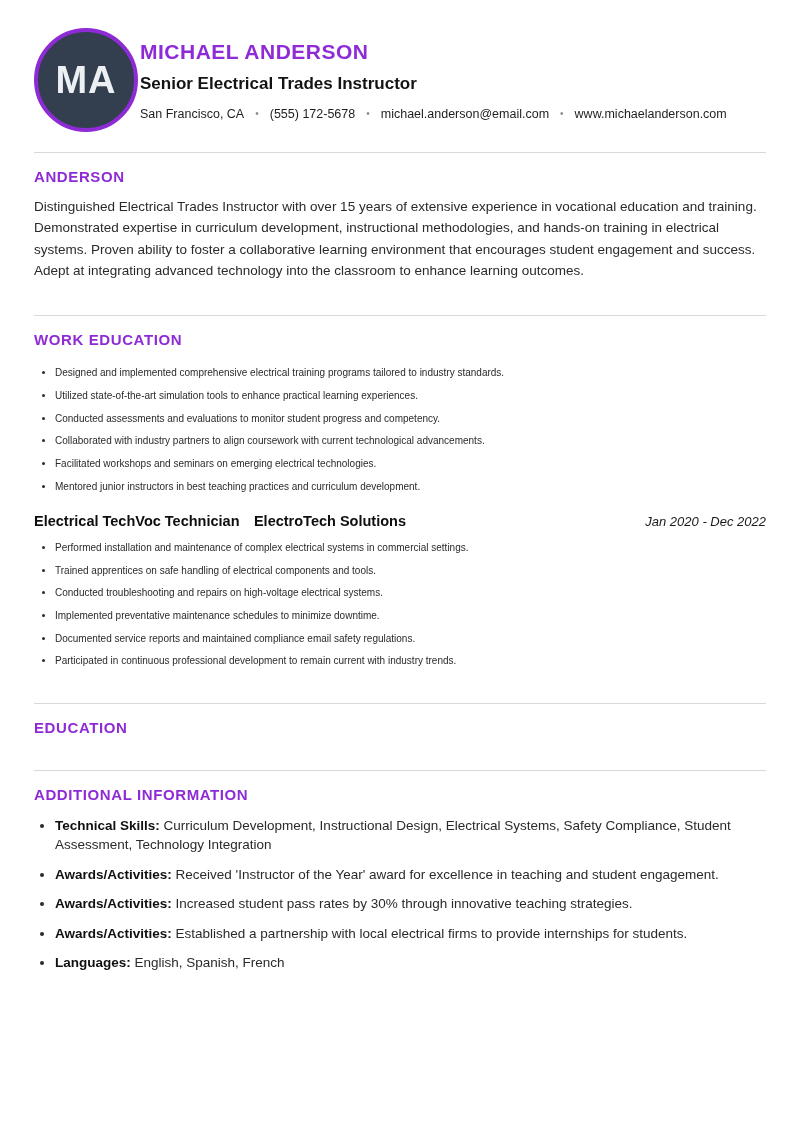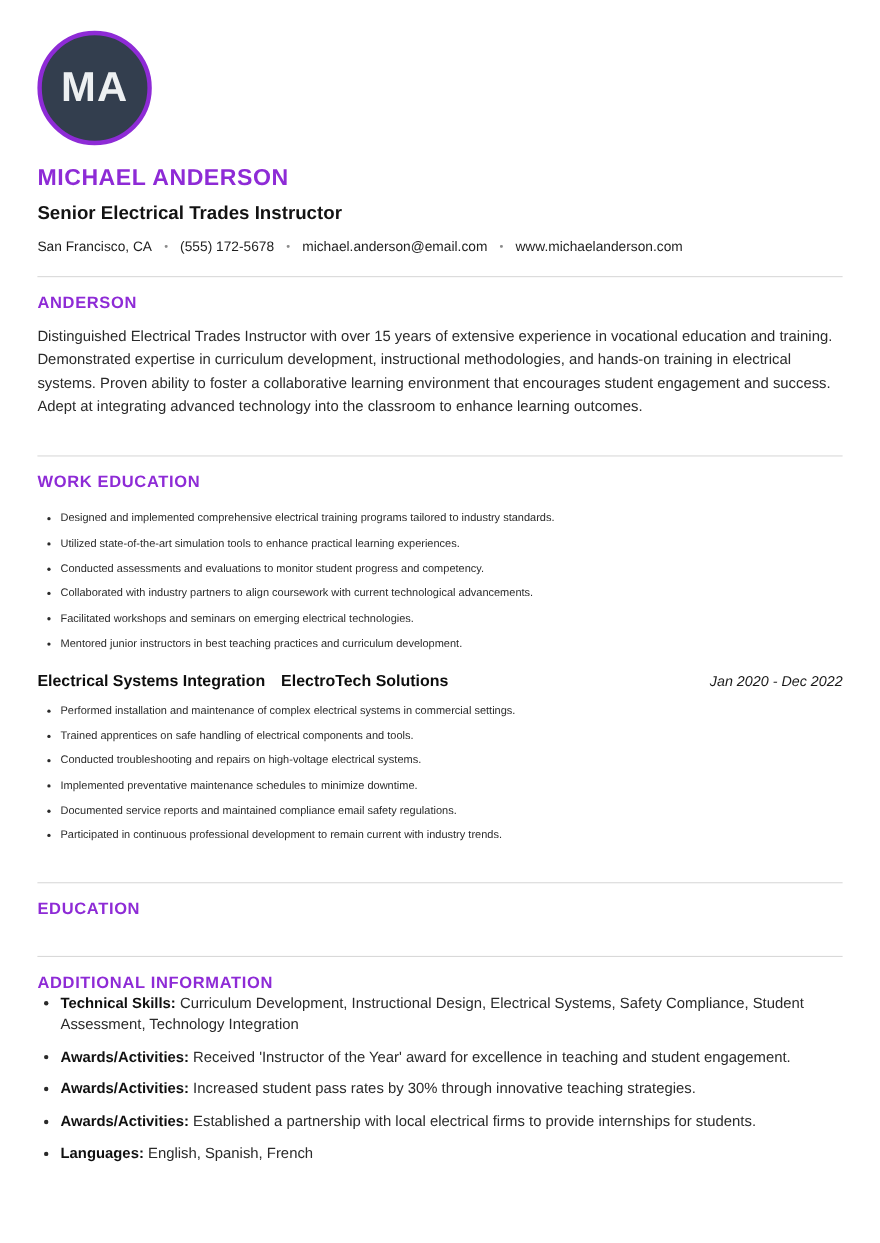--- a/index.html
+++ b/index.html
@@ -8,21 +8,21 @@
   body {
     width: 800px;
     min-height: 1130px;
     margin: 0 auto;
     font-family: "Liberation Sans", sans-serif;
     color: var(--text);
   }
   .page { padding: 28px 34px 48px 34px; }
 
   
-  .header { display: flex; gap: 18px; flex-direction: column; }
+  .header { display: flex; align-items: center; gap: 2px; }
   .avatar {
     width: 104px; height: 104px; border-radius: 50%;
     background: #333e4e; border: 4px solid var(--accent);
     display: flex; align-items: center; justify-content: center;
     flex-shrink: 0;
   }
   .avatar-initials {
     color: #edf0f2; font-size: 38px; font-weight: 600; letter-spacing: 1px;
   }
   .identity { flex: 1; }
@@ -60,21 +60,21 @@
   ul.bullets { margin-top: 11px; padding-left: 21px; list-style: disc; }
   ul.bullets li {
     font-size: 10px; color: var(--text); line-height: 1.42; margin-bottom: 8.5px;
   }
   ul.bullets li:last-child { margin-bottom: 0; }
 
   
   .education-entry { margin-top: 14px; }
 
   
-  ul.additional { padding-left: 21px; list-style: disc; }
+  ul.additional { margin-top: 13px; padding-left: 21px; list-style: disc; }
   ul.additional li {
     font-size: 13.5px; color: var(--text); line-height: 1.45; margin-bottom: 10px;
   }
   ul.additional li:last-child { margin-bottom: 0; }
   ul.additional .item-label { font-weight: 700; color: #101010; }
 </style>
 </head>
 <body>
 
 <div class="page">
@@ -112,21 +112,21 @@
       <li>Conducted assessments and evaluations to monitor student progress and competency.</li>
       <li>Collaborated with industry partners to align coursework with current technological advancements.</li>
       <li>Facilitated workshops and seminars on emerging electrical technologies.</li>
       <li>Mentored junior instructors in best teaching practices and curriculum development.</li>
     </ul>
   </div>
 
   <div class="job">
     <div class="entry-head">
       <div>
-        <span class="entry-title">Electrical Systems Integration</span>
+        <span class="entry-title">Electrical TechVoc Technician</span>
         <span class="entry-title entry-company">ElectroTech Solutions</span>
       </div>
       <span class="entry-dates">Jan 2020 - Dec 2022</span>
     </div>
     <ul class="bullets">
       <li>Performed installation and maintenance of complex electrical systems in commercial settings.</li>
       <li>Trained apprentices on safe handling of electrical components and tools.</li>
       <li>Conducted troubleshooting and repairs on high-voltage electrical systems.</li>
       <li>Implemented preventative maintenance schedules to minimize downtime.</li>
       <li>Documented service reports and maintained compliance email safety regulations.</li>

